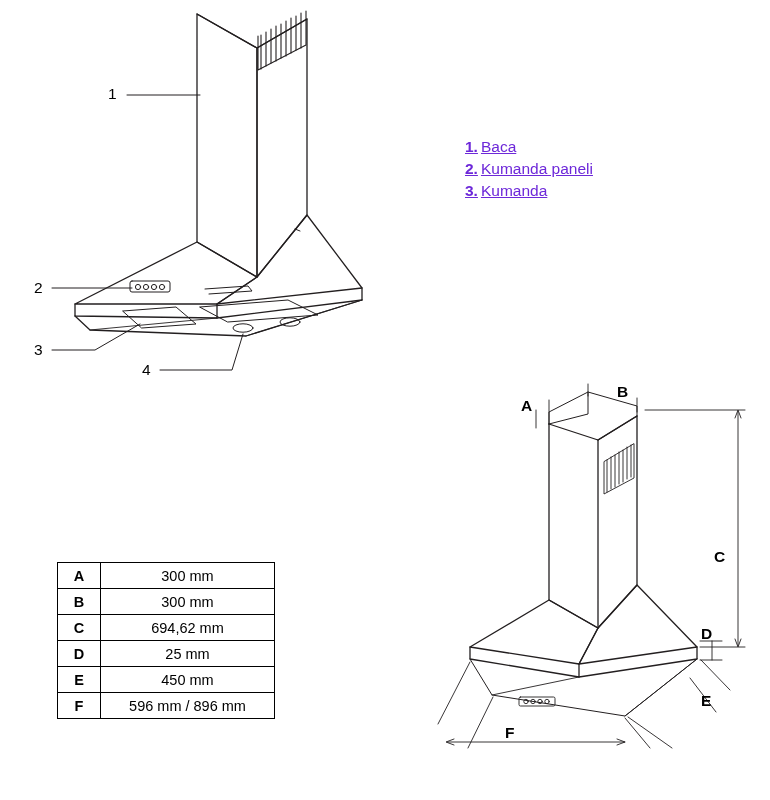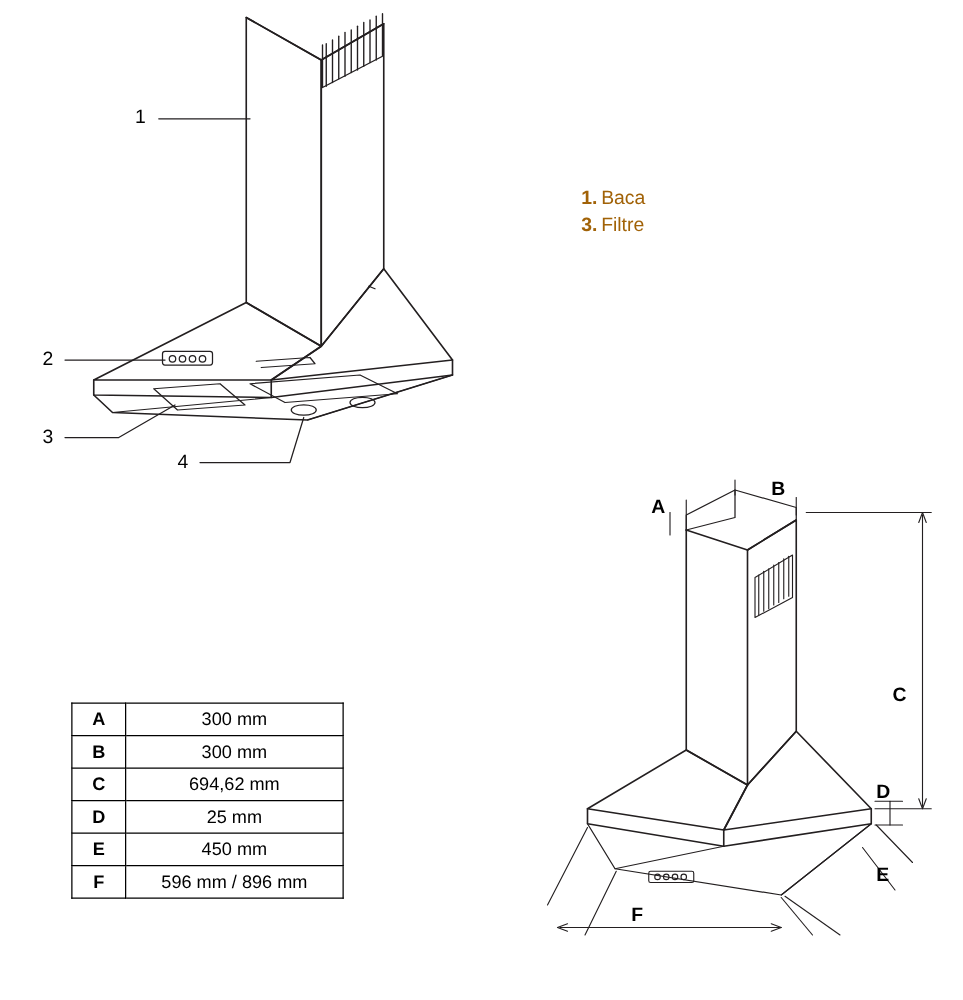--- a/index.html
+++ b/index.html
@@ -24,24 +24,25 @@
   svg.figure {
     position: absolute;
     left: 0; top: 0;
     width: 770px;
     height: 800px;
   }
   
   .legend {
     position: absolute;
     left: 465px;
-    top: 148px;
+    top: 136px;
     line-height: 1.42;
     font-size: 15.5px;
-    color: #a16207;
+    color: #6d28d9;
+    text-decoration: underline;
   }
   .legend-item {
     white-space: nowrap;
   }
   .legend-num {
     font-weight: bold;
     margin-right: 3px;
   }
   
   .dim-table {
@@ -229,21 +230,24 @@
   <div class="dimlabel" style="left:714px; top:548px;">C</div>
   <div class="dimlabel" style="left:701px; top:625px;">D</div>
   <div class="dimlabel" style="left:701px; top:692px;">E</div>
   <div class="dimlabel" style="left:505px; top:724px;">F</div>
 
   <div class="legend">
     <div class="legend-item">
       <span class="legend-num">1.</span><span>Baca</span>
     </div>
     <div class="legend-item">
-      <span class="legend-num">3.</span><span>Filtre</span>
+      <span class="legend-num">2.</span><span>Kumanda paneli</span>
+    </div>
+    <div class="legend-item">
+      <span class="legend-num">3.</span><span>Kumanda</span>
     </div>
   </div>
 
   <table class="dim-table">
     <tbody>
       <tr>
         <td class="key">A</td>
         <td class="val">300 mm</td>
       </tr>
       <tr>

